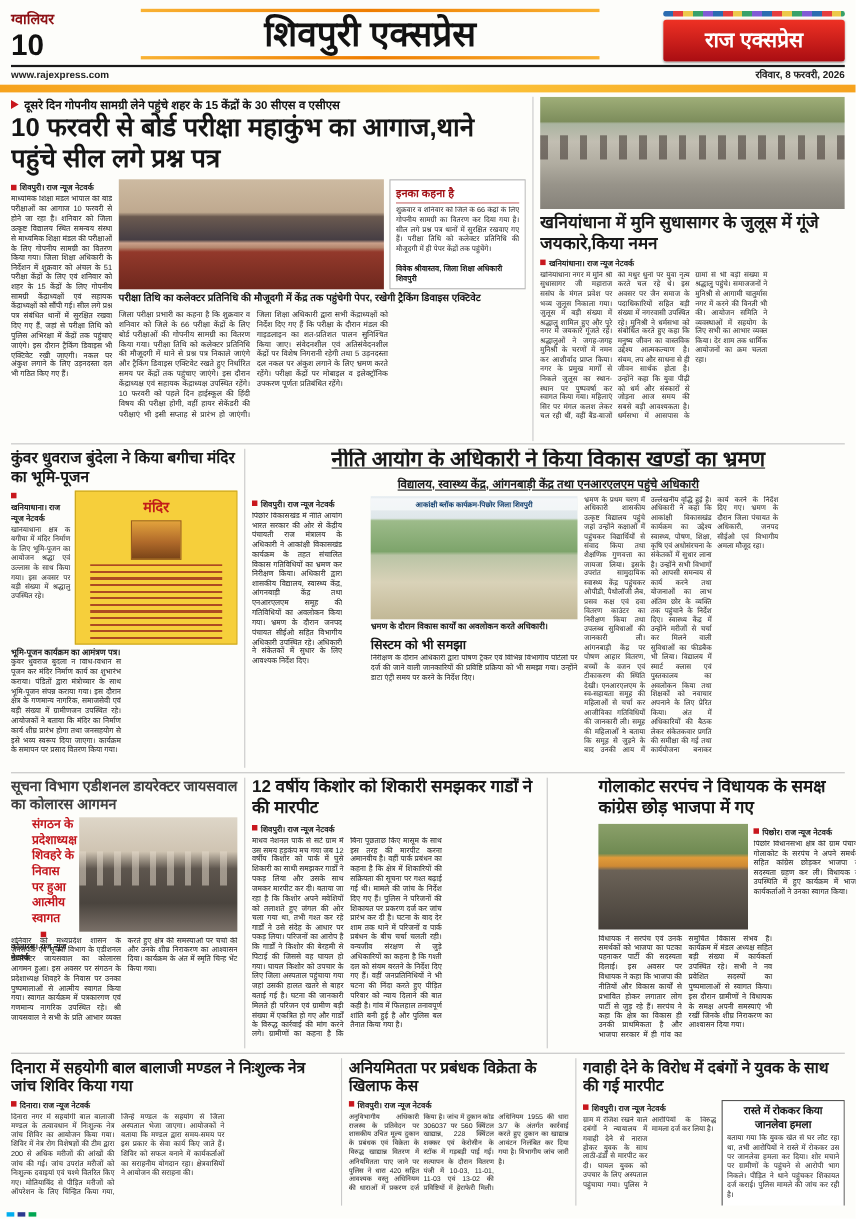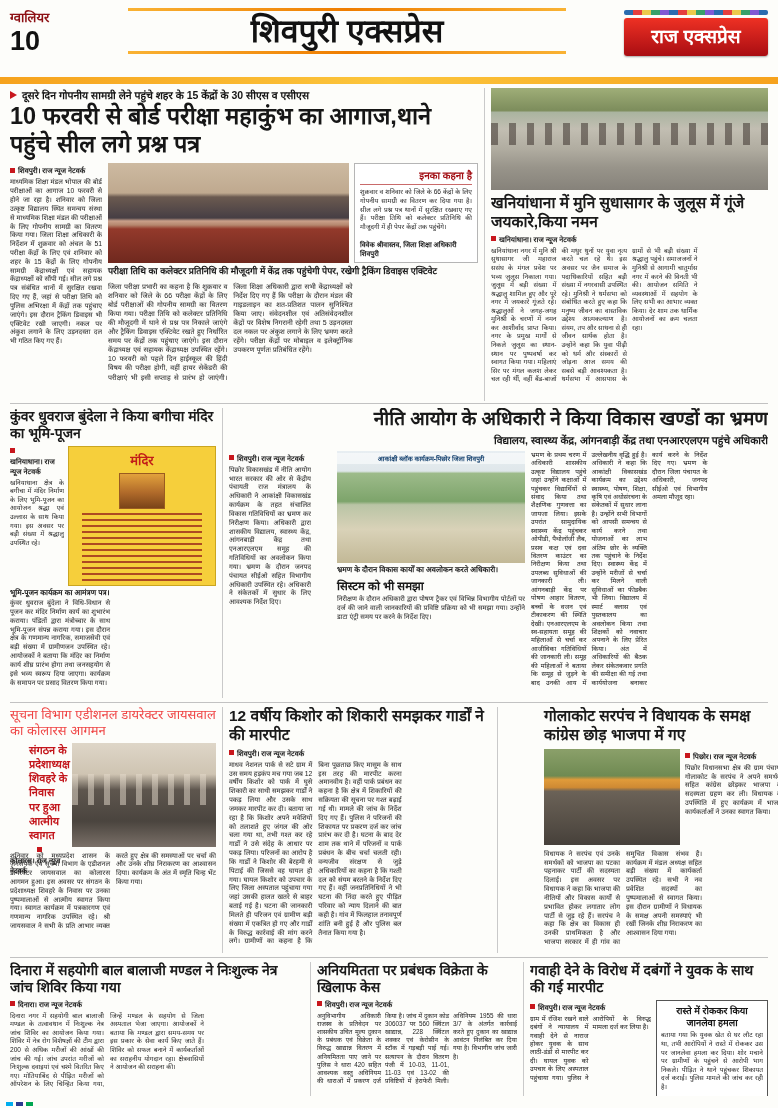--- a/index.html
+++ b/index.html
@@ -9,52 +9,52 @@
     font-family:"Liberation Sans","DejaVu Sans",sans-serif; color:#1c1c1c; overflow:hidden;
   }
   
   .header { position:absolute; left:10px; top:6px; width:758px; height:50px; display:flex; align-items:stretch;gap:20px; }
   .city-block { width:84px; padding-top:2px; }
   .city { color:#8d1014; font-weight:bold; font-size:13px; }
   .pageno { font-size:27px; font-weight:bold; color:#111; line-height:1.05; margin-top:1px; }
   .masthead-wrap { flex:1; display:flex; flex-direction:column; align-items:center; justify-content:center; padding:0 14px; }
   .mast-bar { height:3px; width:100%; background:linear-gradient(90deg,#f9b233,#ef7d00,#f9b233); }
   .masthead { font-size:32px; font-weight:bold; color:#121212; line-height:1.2; padding:1px 0; white-space:nowrap; }
-  .brand-block { width:144px; display:flex; flex-direction:column; gap:3px; padding-top:4px;margin-left:24px; }
+  .brand-block { width:165px; display:flex; flex-direction:column; gap:3px; padding-top:4px;margin-left:24px; }
   .brand-dots { height:6px; border-radius:2px;
     background:repeating-linear-gradient(90deg,#2b6cb0 0 9px,#e53e3e 9px 18px,#ecc94b 18px 27px,#38a169 27px 36px,#805ad5 36px 45px); }
   .brand-logo { background:linear-gradient(180deg,#ee3124,#a90d12); color:#fff; font-weight:bold; font-size:19px;
     text-align:center; padding:5px 0 7px; border-radius:3px; box-shadow:0 1px 2px rgba(0,0,0,.35); }
   .subheader { position:absolute; left:10px; top:59px; width:758px; height:15px; border-top:2px solid #1a1a1a;
     display:flex; justify-content:space-between; align-items:center; font-size:9px; font-weight:bold; color:#222; }
   .orange-bar { position:absolute; left:0; top:77px; width:778px; height:7px;
     background:linear-gradient(90deg,#f6a21d,#fcc63c,#f6a21d); }
   
   .sec { position:absolute; overflow:hidden; }
   .jtext { text-align:justify; color:#1d1d1d; overflow:hidden; line-height:1.3; }
   .cols2 { column-count:2; column-gap:6px; column-fill:auto; }
   .cols3 { column-count:3; column-gap:6px; column-fill:auto; }
   .cols4 { column-count:4; column-gap:5px; column-fill:auto; }
   .h-xl { font-size:23.5px; font-weight:bold; line-height:1.2; color:#161616; }
   .h-lg { font-size:19px; font-weight:bold; line-height:1.2; color:#1a1a1a; }
   .h-md { font-size:15.5px; font-weight:bold; line-height:1.22; color:#1a1a1a; }
   .h-sm { font-size:14px; font-weight:bold; line-height:1.24; color:#1a1a1a; }
-  .h-xs { font-size:13px; font-weight:normal; line-height:1.25; color:#ef4444; }
-  .center { text-align:right; }
+  .h-xs { font-size:13px; font-weight:bold; line-height:1.25; color:#404040; }
+  .center { text-align:center;text-decoration:underline; }
   .byline { display:flex; align-items:center; gap:3px; font-size:7.2px; font-weight:bold; color:#222; margin:2px 0 3px; }
   .red-sq { width:5px; height:5px; background:#c8171d; flex:0 0 auto; }
   .kicker { display:flex; align-items:center; gap:5px; font-size:10.5px; font-weight:bold; color:#141414; }
   .kicker-icon { width:0; height:0; border-left:7px solid #c8171d; border-top:4px solid transparent; border-bottom:4px solid transparent; }
   .caption { font-size:9px; font-weight:bold; line-height:1.25; color:#161616; padding:3px 0 2px; }
   .small-cap { font-size:7.5px; font-weight:bold; color:#222; margin:2px 0; line-height:1.25; }
   .vline { position:absolute; width:1px; background:#c9c9c9; }
   .hline { position:absolute; left:10px; width:758px; height:1px; background:#c2c2c2; }
   
   .quote-box { width:124px; border:1px solid #b5b5b5; padding:4px 5px; display:flex; flex-direction:column; background:#fff; }
-  .qb-title { text-align:right; font-weight:bold; color:#a31116; font-size:10px; border-bottom:1px solid #c96a6a; padding-bottom:2px; margin-bottom:3px; }
+  .qb-title { text-align:left; font-weight:bold; color:#a31116; font-size:10px; border-bottom:1px solid #c96a6a; padding-bottom:2px; margin-bottom:3px; }
   .qb-body { font-size:6.6px; text-align:justify; line-height:1.3; flex:1; overflow:hidden; }
   .qb-attrib { font-size:6.9px; font-weight:bold; margin-top:2px; line-height:1.25; }
   
   .photo { position:relative; overflow:hidden; background:#b8b0a4; }
   .lead-photo { height:100px; flex:1;
     background:linear-gradient(180deg,#cdbaa1 0%,#bfa98f 30%,#6b5a50 34%,#463e44 55%,#caa08a 58%,#b5876e 62%,#93392b 66%,#6f281e 100%); }
   .muni-photo { height:102px;
     background:linear-gradient(180deg,#9fae78 0%,#7d8d5c 22%,#aab4a0 24%,#c2beb2 40%,#b0aca0 60%,#98948a 78%,#86827a 100%); }
   .muni-photo::after { content:""; position:absolute; left:0; right:0; top:34%; height:22%;
     background:repeating-linear-gradient(90deg,rgba(60,50,45,.55) 0 7px,transparent 7px 18px); }
@@ -102,20 +102,24 @@
     <div class="masthead-wrap">
       <div class="mast-bar"></div>
       <div class="masthead">शिवपुरी एक्सप्रेस</div>
       <div class="mast-bar"></div>
     </div>
     <div class="brand-block">
       <div class="brand-dots"></div>
       <div class="brand-logo">राज एक्सप्रेस</div>
     </div>
   </header>
+  <div class="subheader">
+    <span>www.rajexpress.com</span>
+    <span>रविवार, 8 फरवरी, 2026</span>
+  </div>
   <div class="orange-bar"></div>
 
   <section class="sec" style="left:10px; top:88px; width:468px; height:313px;">
     <div class="kicker">
       <span class="kicker-icon"></span>
       <span>दूसरे दिन गोपनीय सामग्री लेने पहुंचे शहर के 15 केंद्रों के 30 सीएस व एसीएस</span>
     </div>
     <h1 class="h-xl">10 फरवरी से बोर्ड परीक्षा महाकुंभ का आगाज,थाने पहुंचे सील लगे प्रश्न पत्र</h1>
     <div class="lead-main">
       <div class="lead-col1">

